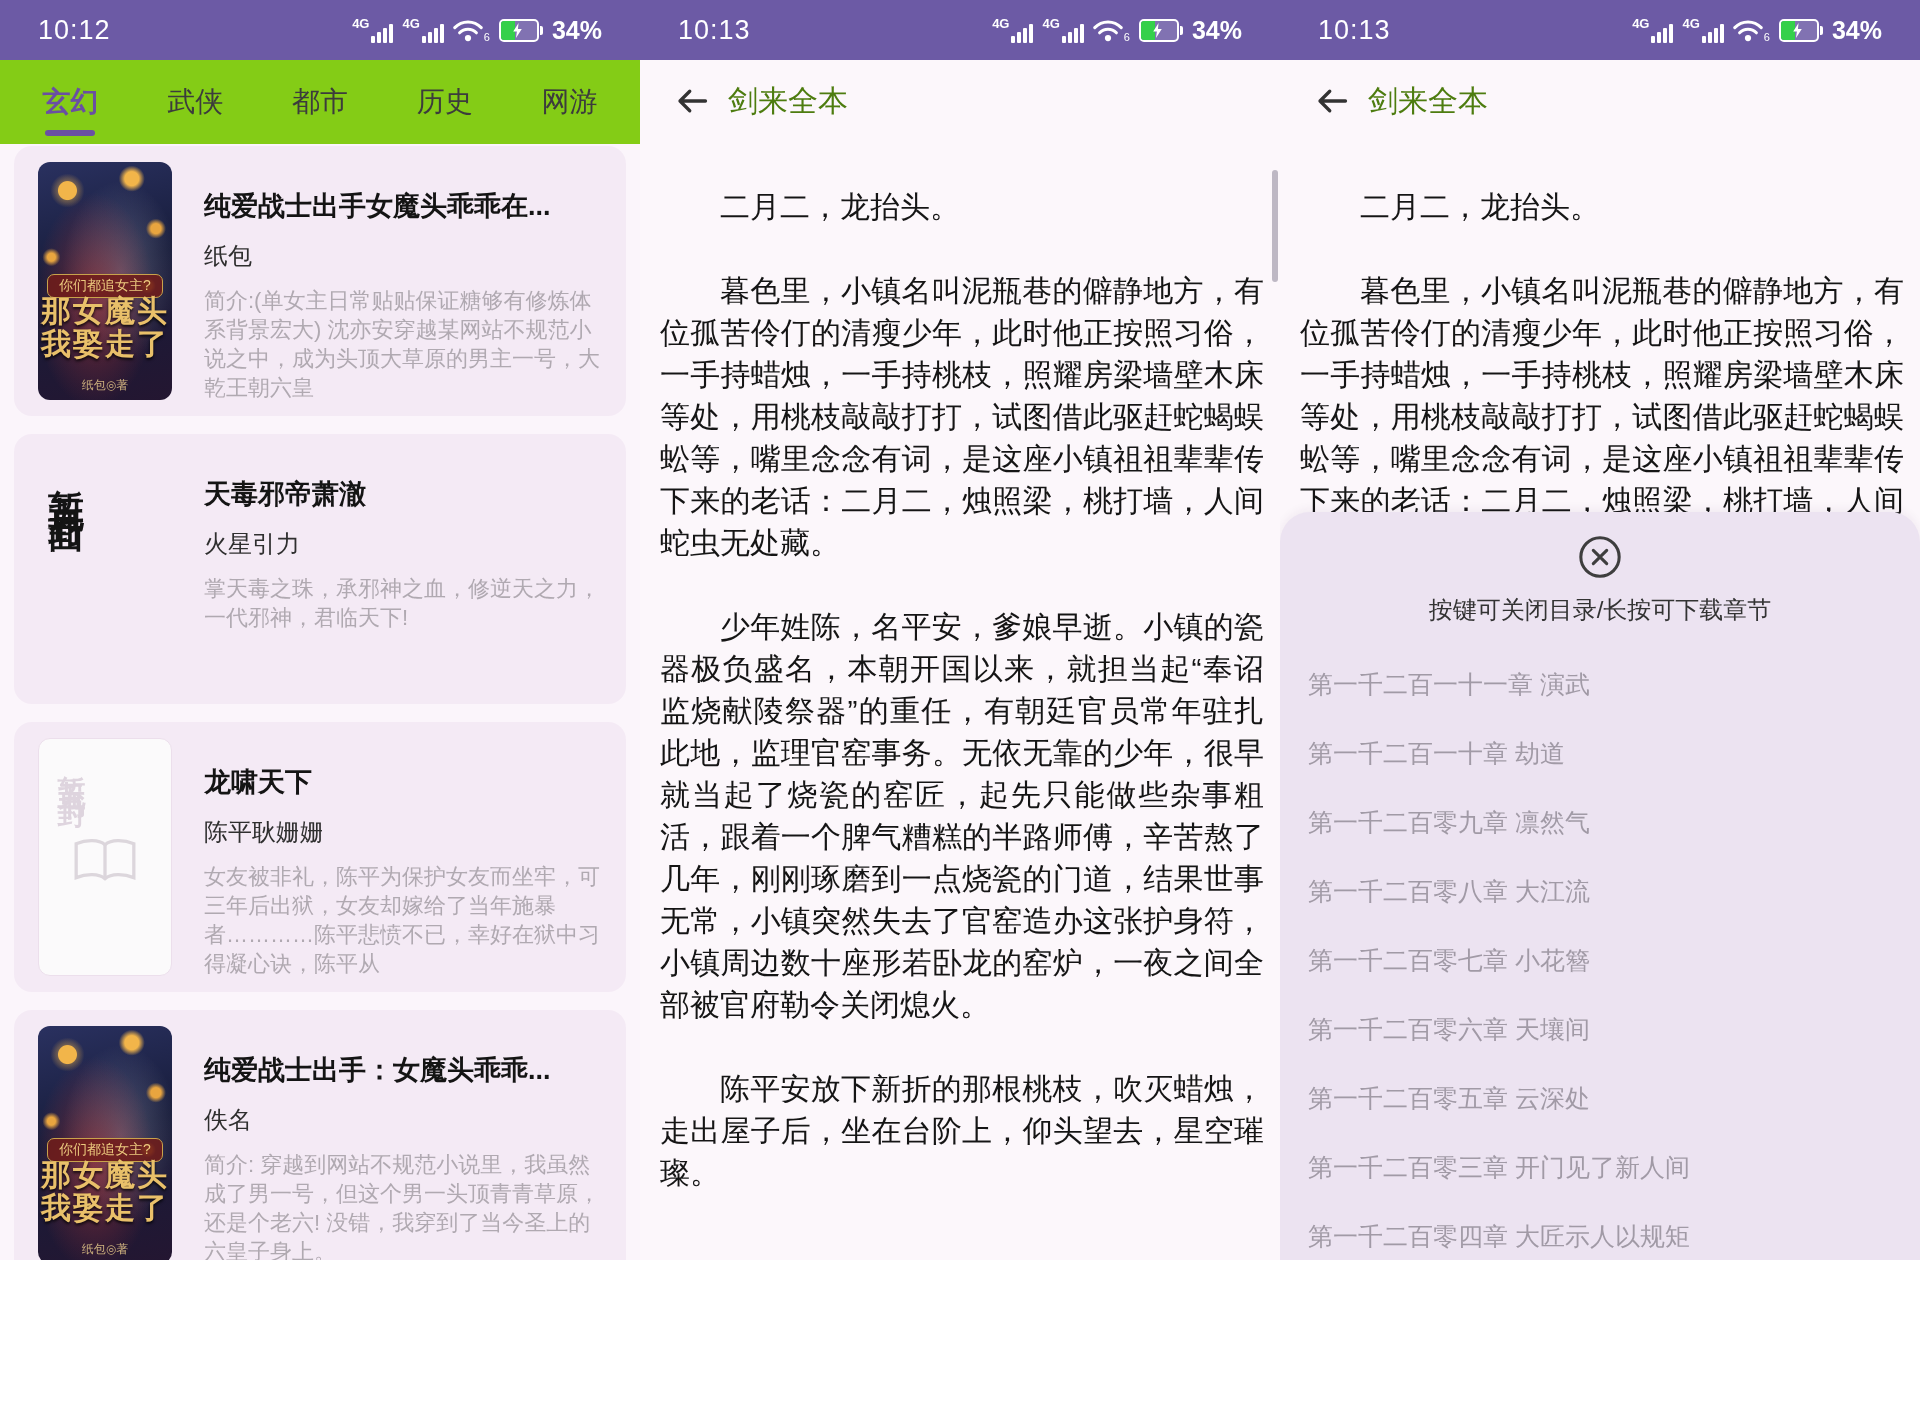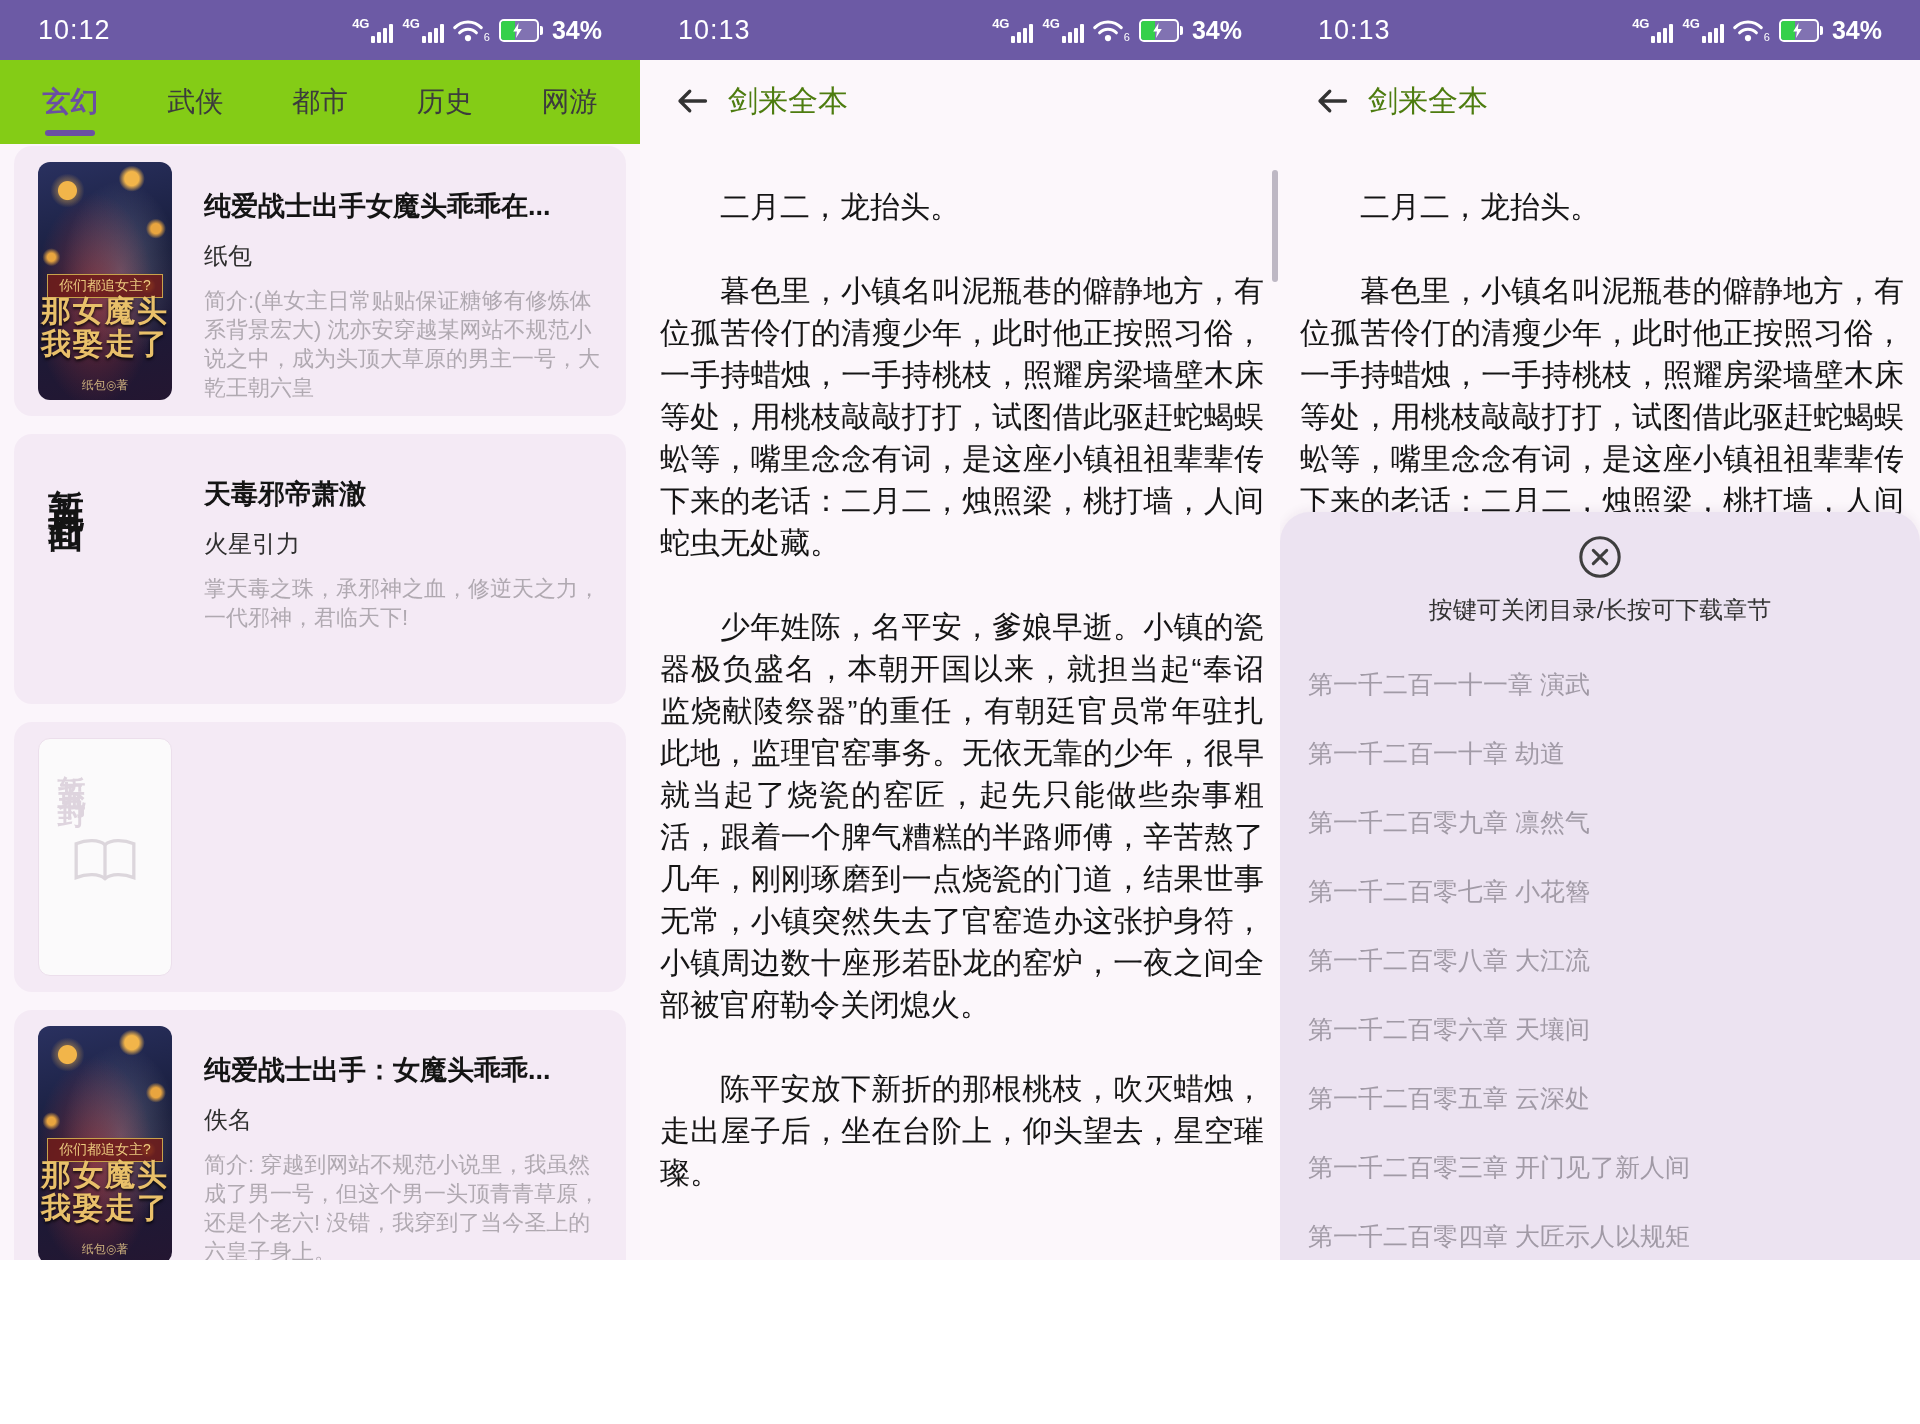--- a/index.html
+++ b/index.html
@@ -46,21 +46,21 @@
   .cover-art{background:
     radial-gradient(circle at 22% 12%, #f2b54a 0 9px, rgba(242,181,74,.35) 10px, transparent 17px),
     radial-gradient(circle at 70% 7%, #f2b54a 0 7px, transparent 13px),
     radial-gradient(circle at 88% 28%, #e8a53f 0 5px, transparent 10px),
     radial-gradient(circle at 10% 40%, #e8a53f 0 4px, transparent 9px),
     radial-gradient(circle at 82% 52%, rgba(240,170,60,.85) 0 4px, transparent 8px),
     radial-gradient(ellipse at 42% 58%, rgba(196,58,58,.55), transparent 55%),
     radial-gradient(ellipse at 62% 46%, rgba(228,228,244,.28), transparent 50%),
     linear-gradient(165deg,#2a3160 0%,#171c3a 45%,#241631 100%);}
   .cover-badge{position:absolute;top:47%;left:7%;right:7%;background:rgba(112,28,26,.88);
-    border:1px solid #c8a34c;border-radius:0;color:#ecca7e;font-size:14px;text-align:center;
+    border:1px solid #c8a34c;border-radius:7px;color:#ecca7e;font-size:14px;text-align:center;
     padding:2px 0;white-space:nowrap;overflow:hidden;}
   .cover-big{position:absolute;left:0;right:0;bottom:17%;text-align:center;color:#e9c06a;
     font-weight:700;font-size:30px;line-height:33px;text-shadow:0 2px 3px rgba(0,0,0,.8);letter-spacing:2px;}
   .cover-byline{position:absolute;left:0;right:0;bottom:6px;text-align:center;color:#cdb17e;font-size:12px;}
   .cover-vert{position:absolute;left:8px;top:10px;writing-mode:vertical-rl;
     font-size:36px;font-weight:900;color:#141414;letter-spacing:10px;line-height:40px;}
   .cover-blank{background:#fbfafb;border:1px solid #ecdfec;box-sizing:border-box;}
   .cover-blank .cover-vert{color:#ded4de;font-size:28px;left:12px;top:14px;letter-spacing:8px;}
   .cover-blank svg{position:absolute;left:50%;top:50%;transform:translate(-50%,-42%);}
   .card-info{margin-left:32px;min-width:0;padding-top:26px;}
@@ -196,20 +196,25 @@
           </div>
         </article>
         <article class="card">
           <div class="cover cover-blank">
             <span class="cover-vert">暂无书封</span>
             <svg width="70" height="52" viewBox="0 0 34 24" fill="none" stroke="#dcd6dc" stroke-width="1.6">
               <path d="M17 4 C14 1.5 8 1.5 3 3.5 V20 C8 18 14 18 17 20.5 C20 18 26 18 31 20 V3.5 C26 1.5 20 1.5 17 4 Z"></path>
               <path d="M17 4 V20.5"></path>
             </svg>
           </div>
+          <div class="card-info">
+            <div class="book-title">龙啸天下</div>
+            <div class="book-author">陈平耿姗姗</div>
+            <div class="book-desc">女友被非礼，陈平为保护女友而坐牢，可三年后出狱，女友却嫁给了当年施暴者…………陈平悲愤不已，幸好在狱中习得凝心诀，陈平从</div>
+          </div>
         </article>
         <article class="card">
           <div class="cover cover-art">
             <span class="cover-badge">你们都追女主?</span>
             <div class="cover-big">
               <div>那女魔头</div>
               <div>我娶走了</div>
             </div>
             <span class="cover-byline">纸包◎著</span>
           </div>
@@ -399,22 +404,22 @@
         <svg width="46" height="46" viewBox="0 0 24 24" fill="none" stroke="#3e3e3e" stroke-width="1.6">
             <circle cx="12" cy="12" r="10"></circle>
             <path d="M8.5 8.5 L15.5 15.5 M15.5 8.5 L8.5 15.5" stroke-linecap="round"></path>
           </svg>
       </div>
       <div class="sheet-hint">按键可关闭目录/长按可下载章节</div>
       <ul class="chapters" id="chapters">
           <li>第一千二百一十一章 演武</li>
           <li>第一千二百一十章 劫道</li>
           <li>第一千二百零九章 凛然气</li>
+          <li>第一千二百零八章 大江流</li>
           <li>第一千二百零七章 小花簪</li>
-          <li>第一千二百零八章 大江流</li>
           <li>第一千二百零六章 天壤间</li>
           <li>第一千二百零五章 云深处</li>
           <li>第一千二百零三章 开门见了新人间</li>
           <li>第一千二百零四章 大匠示人以规矩</li>
         </ul>
       <span class="fab">
         <svg width="36" height="36" viewBox="0 0 24 24" fill="none" stroke="#2f1d63" stroke-width="2.2">
             <path d="M8 4 V20 M8 20 L4.5 16.5 M8 20 L11.5 16.5" stroke-linecap="round" stroke-linejoin="round"></path>
             <path d="M16 20 V4 M16 4 L12.5 7.5 M16 4 L19.5 7.5" stroke-linecap="round" stroke-linejoin="round"></path>
           </svg>

